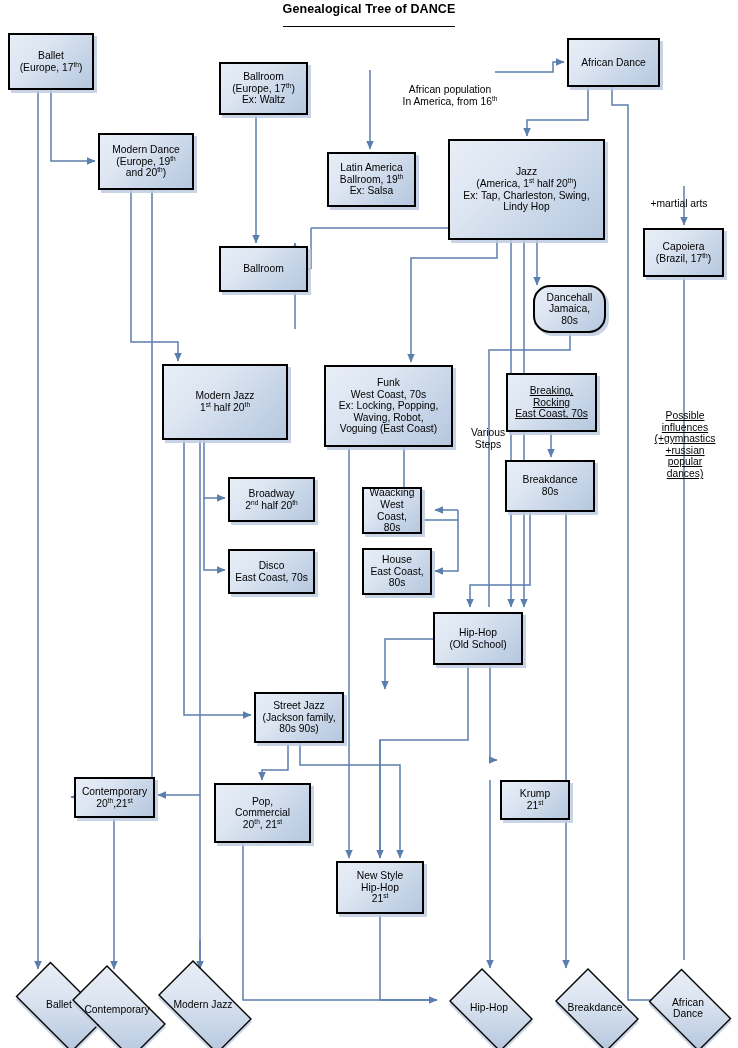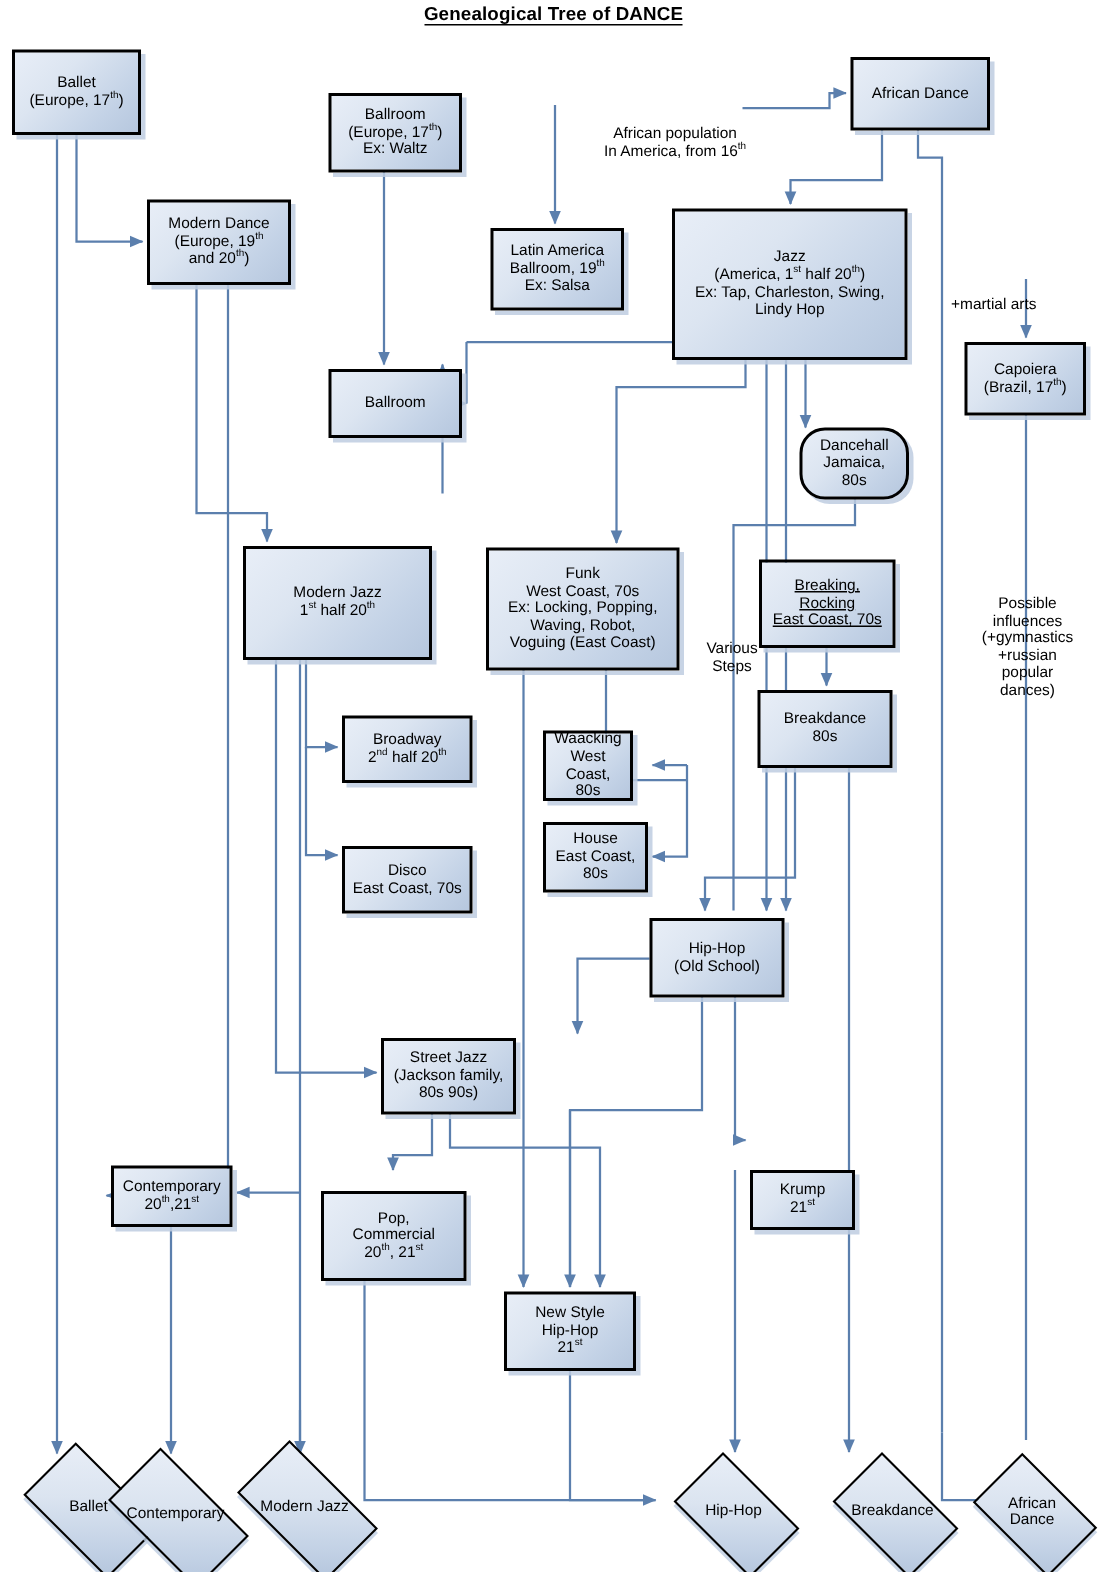--- a/index.html
+++ b/index.html
@@ -9,21 +9,21 @@
     -webkit-font-smoothing:antialiased;
   }
   #stage{position:absolute;left:0;top:0;width:738px;height:1048px;}
   #edges{position:absolute;left:0;top:0;width:738px;height:1048px;}
 
   .title{
     position:absolute;left:0;top:2px;width:738px;text-align:center;
     font-size:12.5px;font-weight:bold;color:#000;
     letter-spacing:.1px;
   }
-  .title span{border-bottom:1.5px solid #000;padding-bottom:0;}
+  .title span{border-bottom:1.5px solid #000;padding-bottom:10px;}
 
   
   .node{
     position:absolute;box-sizing:border-box;
     border:2.4px solid #000;
     background:linear-gradient(135deg,#e8eef7 0%,#dce5f1 35%,#c3d2e6 75%,#b6c7de 100%);
     box-shadow:3px 3px 0 0 rgba(190,205,225,.85);
     display:flex;align-items:center;justify-content:center;
     text-align:center;color:#000;font-size:10.3px;line-height:11.6px;
     padding:1px 2px;
@@ -44,21 +44,21 @@
     transform:rotate(45deg) scale(.707);
     box-shadow:3px 3px 0 0 rgba(190,205,225,.8);
   }
   .diamond .dtxt{position:relative;z-index:2;white-space:pre-line;}
 
   
   .note{
     position:absolute;color:#000;font-size:10.3px;line-height:11.6px;
     text-align:center;white-space:pre-line;margin-top:24px;
   }
-  .note.left{text-align:left;}
+  .note.left{text-align:center;}
   .note sup{font-size:6.6px;vertical-align:super;line-height:0;}
 </style>
 </head>
 <body>
 
 <div id="stage">
 
   <div class="title"><span>Genealogical Tree of DANCE</span></div>
 
   <svg id="edges" viewBox="0 0 738 1048" xmlns="http://www.w3.org/2000/svg">
@@ -183,39 +183,39 @@
       </div>
       <div class="node" style="left: 505px; top: 460px; width: 90px; height: 52px;">
         <span class="lbl">Breakdance<br>80s</span>
       </div>
       <div class="node" style="left: 228px; top: 477px; width: 87px; height: 45px;">
         <span class="lbl">Broadway<br>2<sup>nd</sup> half 20<sup>th</sup></span>
       </div>
       <div class="node" style="left: 362px; top: 487px; width: 60px; height: 47px; text-align: center;">
         <span class="lbl">Waacking<br>West Coast,<br>80s</span>
       </div>
-      <div class="node" style="left: 228px; top: 549px; width: 87px; height: 45px; margin-top: 15px;">
+      <div class="node" style="left: 228px; top: 549px; width: 87px; height: 45px;">
         <span class="lbl">Disco<br>East Coast, 70s</span>
       </div>
       <div class="node" style="left: 362px; top: 548px; width: 70px; height: 47px;">
         <span class="lbl">House<br>East Coast,<br>80s</span>
       </div>
       <div class="node" style="left: 433px; top: 612px; width: 90px; height: 53px;">
         <span class="lbl">Hip-Hop<br>(Old School)</span>
       </div>
       <div class="node" style="left: 254px; top: 692px; width: 90px; height: 51px;">
         <span class="lbl">Street Jazz<br>(Jackson family,<br>80s 90s)</span>
       </div>
       <div class="node" style="left: 500px; top: 780px; width: 70px; height: 40px;">
         <span class="lbl">Krump<br>21<sup>st</sup></span>
       </div>
       <div class="node" style="left: 74px; top: 777px; width: 81px; height: 41px;">
         <span class="lbl">Contemporary<br>20<sup>th</sup>,21<sup>st</sup></span>
       </div>
-      <div class="node" style="left: 214px; top: 783px; width: 97px; height: 60px; margin-top: 11px;">
+      <div class="node" style="left: 214px; top: 783px; width: 97px; height: 60px;">
         <span class="lbl">Pop,<br>Commercial<br>20<sup>th</sup>, 21<sup>st</sup></span>
       </div>
       <div class="node" style="left: 336px; top: 861px; width: 88px; height: 53px;">
         <span class="lbl">New Style<br>Hip-Hop<br>21<sup>st</sup></span>
       </div>
       <div class="diamond" style="left: 5px; top: 972px; width: 108px; height: 66px;">
         <div class="dshape"></div>
         <div class="dtxt">Ballet</div>
       </div>
       <div class="diamond" style="left: 60px; top: 977px; width: 114px; height: 66px;">
@@ -235,15 +235,15 @@
         <div class="dtxt">Breakdance</div>
       </div>
       <div class="diamond" style="left: 640px; top: 977px; width: 96px; height: 62px;">
         <div class="dshape"></div>
         <div class="dtxt">African
 Dance</div>
       </div>
       <div class="note" style="left: 370px; top: 60px; width: 160px;">African population<br>In America, from 16<sup>th</sup></div>
       <div class="note left" style="left: 634px; top: 174px; width: 90px;">+martial arts</div>
       <div class="note" style="left: 466px; top: 403px; width: 44px;">Various<br>Steps</div>
-      <div class="note" style="left: 640px; top: 373px; width: 90px;">Possible<br>influences<br>(+gymnastics<br>+russian<br>popular<br>dances)</div>
+      <div class="note" style="left: 640px; top: 386px; width: 90px; text-decoration: underline;">Possible<br>influences<br>(+gymnastics<br>+russian<br>popular<br>dances)</div>
     </div>
 </div>
 
 </body></html>

